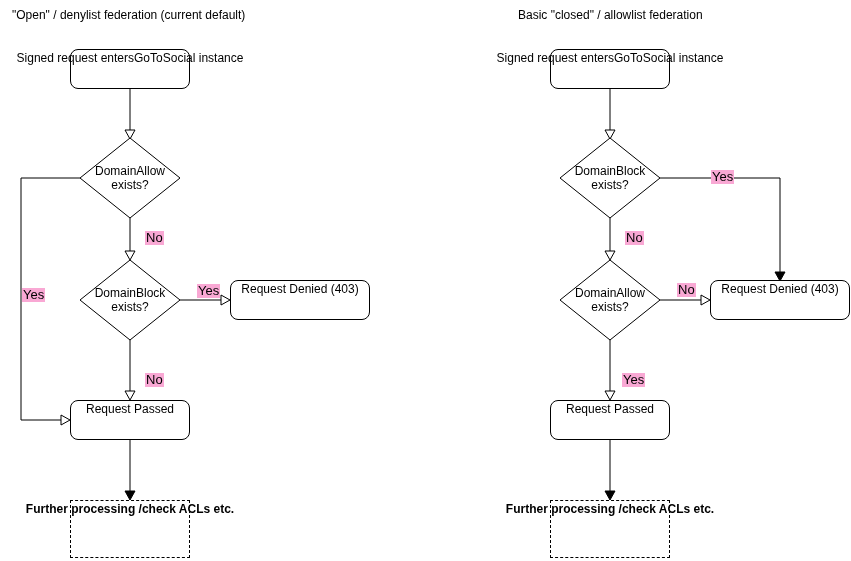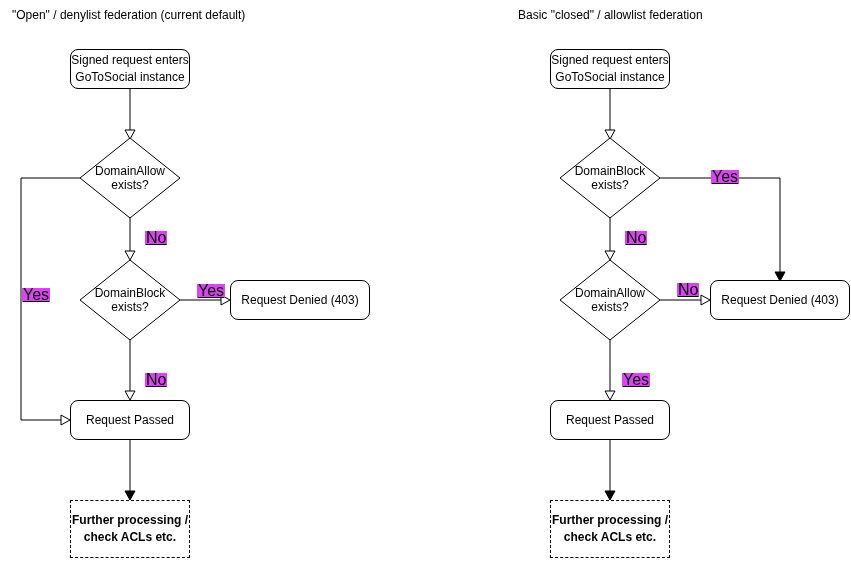--- a/index.html
+++ b/index.html
@@ -19,22 +19,22 @@
     line-height: 14px;
     white-space: nowrap;
   }
   .node {
     position: absolute;
     box-sizing: border-box;
     border: 1px solid #000000;
     border-radius: 8px;
     background: #ffffff;
     display: flex;
-    flex-direction: column;
-    align-items: center;
+    flex-direction: row;
+    align-items: flex-start;
     justify-content: center;
     font-size: 12px;
     line-height: 17px;
     text-align: center;
     white-space: nowrap;
   }
   .node.dashed {
     border-style: dashed;
     border-radius: 0;
     font-weight: bold;
@@ -42,26 +42,25 @@
   .diamond-text {
     position: absolute;
     width: 100px;
     text-align: center;
     font-size: 12px;
     line-height: 14px;
     pointer-events: none;
   }
   .edge-label {
     position: absolute;
-    font-size: 16px;
+    font-size: 13px;
     line-height: 14px;
-    background: #d946ef;
+    background: #f9a8d4;
     padding: 0 1px;
     white-space: nowrap;
-    text-decoration: underline;
   }
   .edge { stroke: #000000; stroke-width: 1; fill: none; }
   .diamond { fill: #ffffff; stroke: #000000; stroke-width: 1; }
   .head-open { fill: #ffffff; stroke: #000000; stroke-width: 1; }
   .head-filled { fill: #000000; stroke: #000000; stroke-width: 1; }
 </style>
 </head>
 <body>
 
 <div class="canvas">

